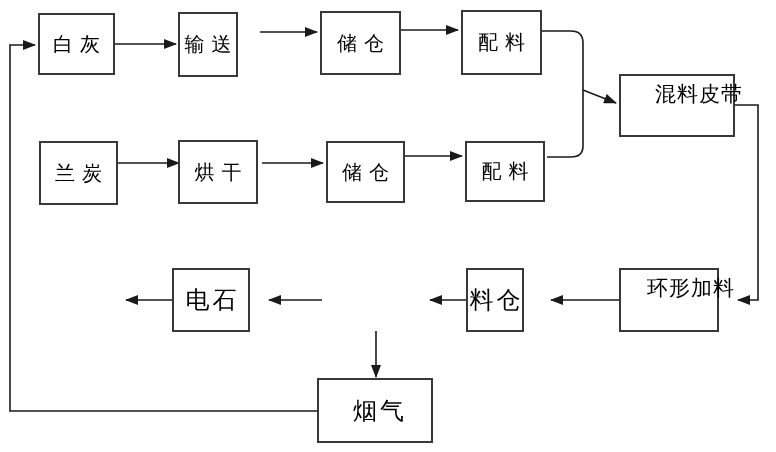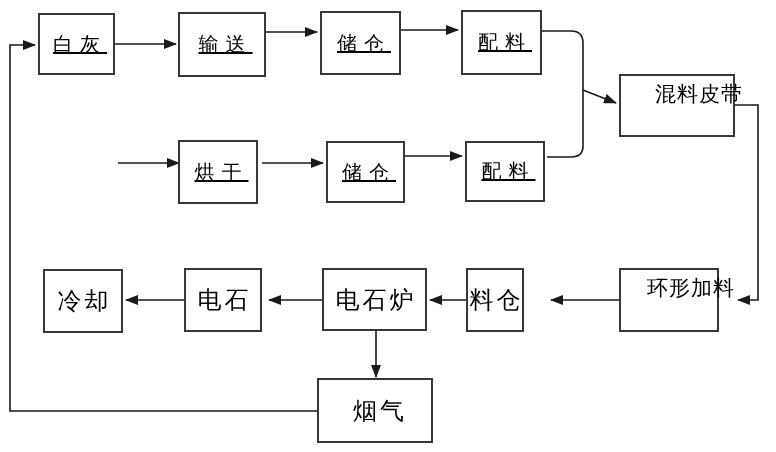--- a/index.html
+++ b/index.html
@@ -14,21 +14,21 @@
   .node{
     position:absolute;
     box-sizing:border-box;
     background:#ffffff;
     border:2px solid #383838;
     display:flex;align-items:center;justify-content:center;
     color:#000000;
     white-space:nowrap;
     padding-left:44px;
   }
-  .r12{font-size:20px;letter-spacing:7px;padding-left:7px;text-decoration:underline;}
+  .r12{font-size:20px;letter-spacing:7px;padding-left:7px;}
   .r3{font-size:24px;letter-spacing:3px;padding-left:3px;}
   .four{font-size:21px;letter-spacing:1px;}
   .text-high{padding-bottom:24px;}
   .text-right{padding-left:10px;}
   .wire{stroke:#1a1a1a;stroke-width:1.6;fill:none;}
 </style>
 </head>
 <body>
 
 <div id="stage">
@@ -53,32 +53,35 @@
     <path class="wire" d="M466 300 H430" marker-end="url(#arrow)"></path>
     <path class="wire" d="M322 300 H269" marker-end="url(#arrow)"></path>
     <path class="wire" d="M188 300 H126" marker-end="url(#arrow)"></path>
     <path class="wire" d="M376 331 V377" marker-end="url(#arrow)"></path>
   </svg>
 
   <div class="node r12" style="left:38px;top:13px;width:77px;height:62px">
     <span>白灰</span>
   </div>
 
-  <div class="node r12" style="left:178px;top:12px;width:88px;height:65px">
+  <div class="node r12" style="left:178px;top:12px;width:60px;height:65px">
     <span>输送</span>
   </div>
 
   <div class="node r12" style="left:320px;top:11px;width:81px;height:64px">
     <span>储仓</span>
   </div>
 
   <div class="node r12" style="left:461px;top:10px;width:81px;height:65px">
     <span>配料</span>
   </div>
 
+  <div class="node r12" style="left:39px;top:141px;width:79px;height:64px">
+    <span>兰炭</span>
+  </div>
 
   <div class="node r12" style="left:178px;top:140px;width:80px;height:64px">
     <span>烘干</span>
   </div>
 
   <div class="node r12" style="left:326px;top:141px;width:79px;height:62px">
     <span>储仓</span>
   </div>
 
   <div class="node r12" style="left:465px;top:141px;width:80px;height:61px">
@@ -90,29 +93,23 @@
   </div>
 
   <div class="node four text-high" style="left:619px;top:268px;width:100px;height:64px">
     <span>环形加料</span>
   </div>
 
   <div class="node r3" style="left:466px;top:268px;width:58px;height:64px">
     <span>料仓</span>
   </div>
 
-  <div class="node r3" style="left:322px;top:268px;width:105px;height:63px">
-    <span>电石炉</span>
-  </div>
 
-  <div class="node r3" style="left:184px;top:268px;width:78px;height:64px">
+  <div class="node r3" style="left:172px;top:268px;width:78px;height:64px">
     <span>电石</span>
   </div>
 
-  <div class="node r3" style="left:43px;top:269px;width:80px;height:64px">
-    <span>冷却</span>
-  </div>
 
   <div class="node r3 text-right" style="left:317px;top:378px;width:116px;height:65px">
     <span>烟气</span>
   </div>
 
 </div>
 
 </body></html>

